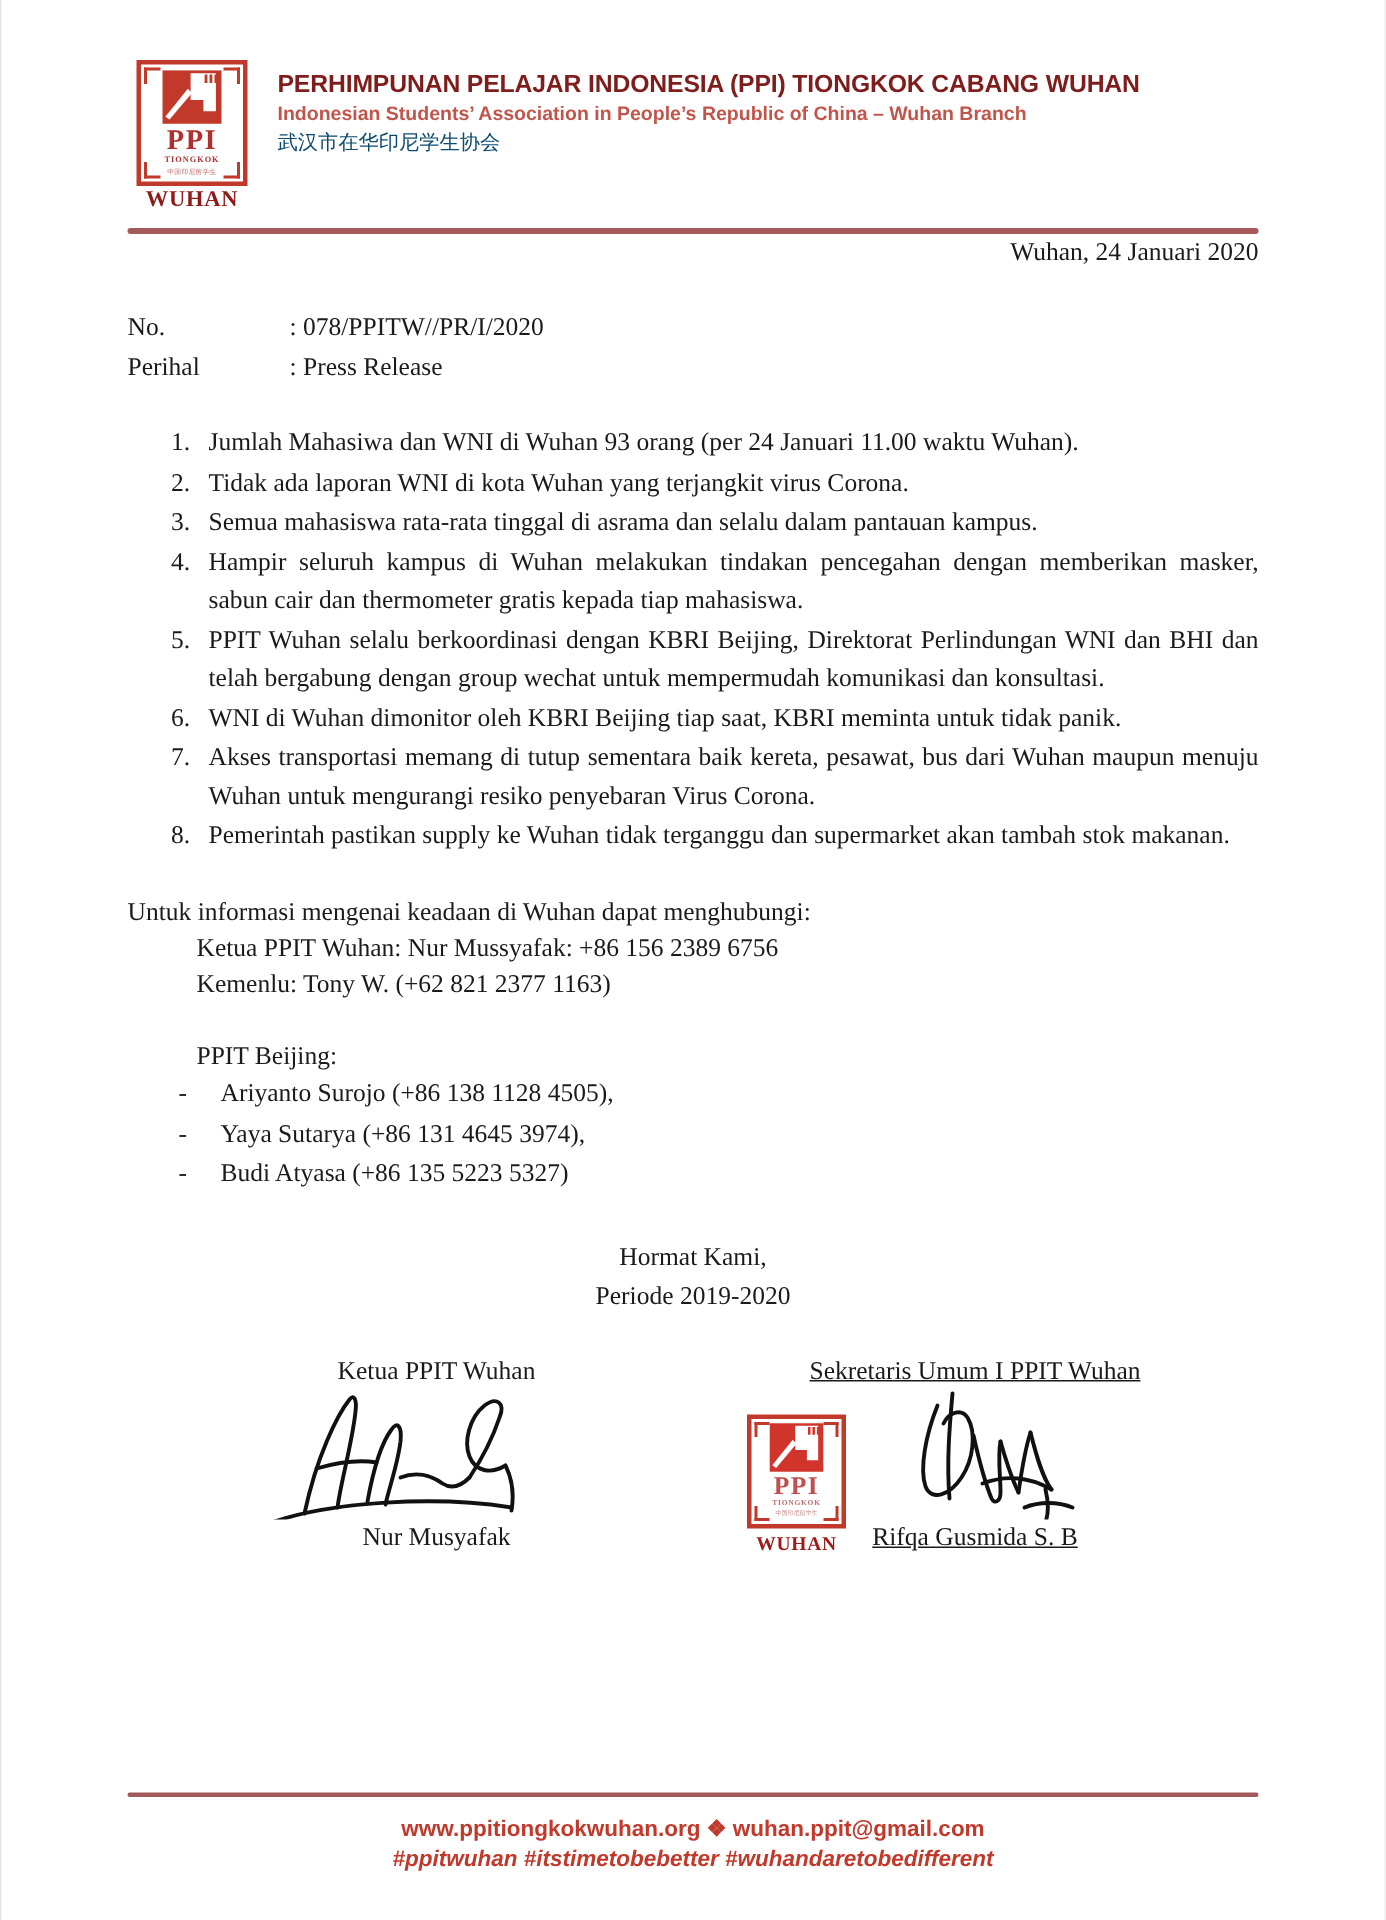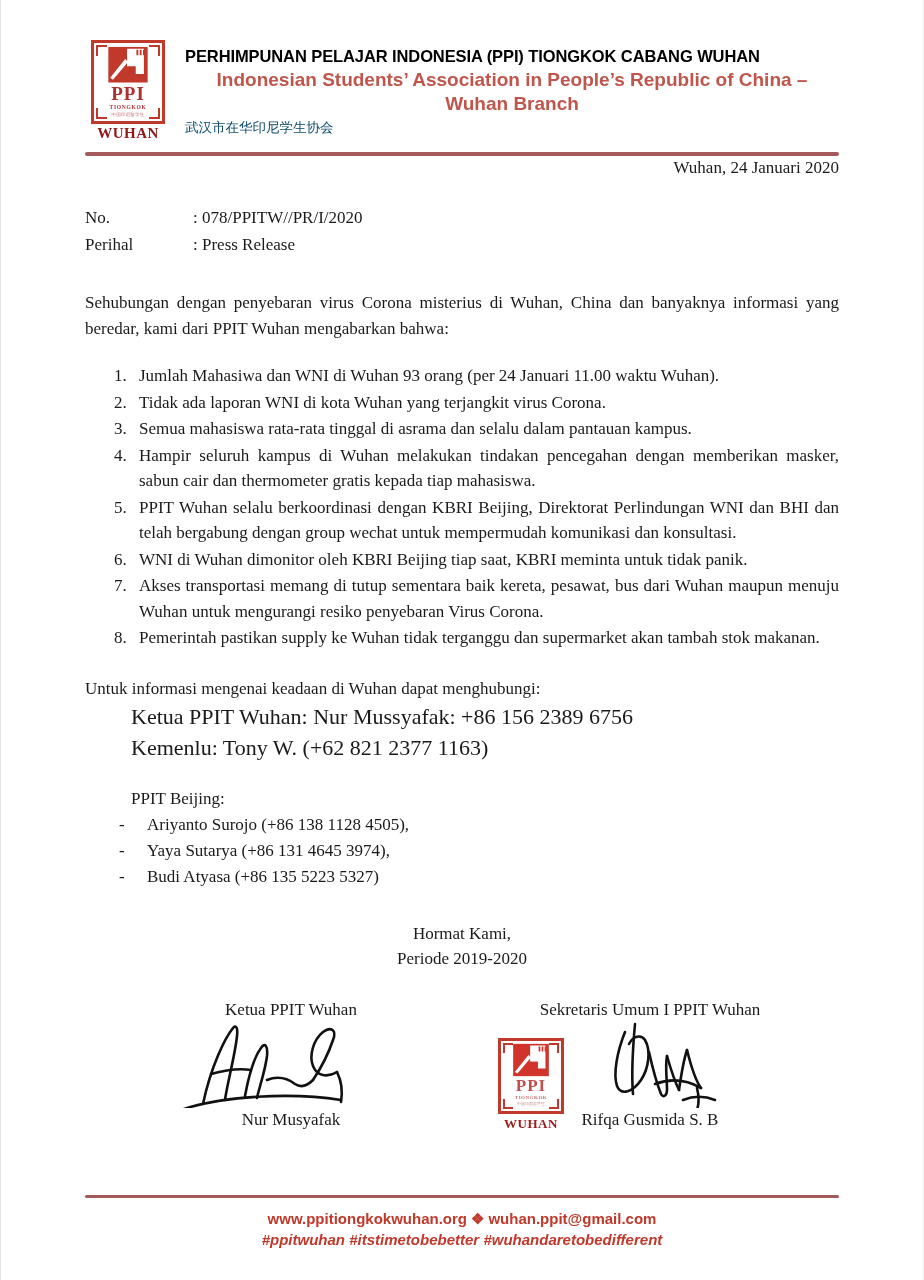--- a/index.html
+++ b/index.html
@@ -73,26 +73,26 @@
   }
   .logo-wuhan {
     font-family: "Liberation Serif", serif;
     font-size: 15px; font-weight: 700; letter-spacing: .5px;
     color: #8E1A1A; margin-top: 1px;
   }
   .org-block { padding-top: 10px; flex: 1; }
   .org-line1 {
     font-family: "Liberation Sans", sans-serif;
     font-size: 16.5px; font-weight: 700; letter-spacing: -0.1px;
-    color: #000000; line-height: 1.25;
+    color: #7f1d1d; line-height: 1.25;
   }
   .org-line2 {
     font-family: "Liberation Sans", sans-serif;
-    font-size: 19px; font-weight: 600;
-    color: #C0564B; line-height: 1.3; margin-top: 1px; text-align: center;
+    font-size: 13px; font-weight: 600;
+    color: #C0564B; line-height: 1.3; margin-top: 1px;
   }
   .org-line3 {
     font-family: "DejaVu Sans", sans-serif;
     font-size: 13.5px; color: #0c4a6e; line-height: 1.4;
     margin-top: 1px;
   }
   .rule-top {
     height: 4px; background: #A45A5A;
     border-radius: 2px; margin-top: 10px;
   }
@@ -120,21 +120,21 @@
     padding-left: 46px;
     font-size: 17px;
     line-height: 1.5;
   }
   ol.items > li {
     text-align: justify;
     margin-bottom: 1px;
     padding-left: 8px;
   }
   .contact-intro { margin-top: 26px; font-size: 17px; }
-  .contact-indent { margin-left: 46px; font-size: 22px; }
+  .contact-indent { margin-left: 46px; font-size: 17px; }
   .kbri-head { margin-left: 46px; margin-top: 24px; font-size: 17px; }
   ul.dashes {
     list-style: none;
     margin: 0; padding: 0 0 0 30px;
     font-size: 17px;
   }
   ul.dashes li {
     position: relative;
     padding-left: 32px;
     line-height: 1.55;
@@ -153,21 +153,21 @@
   }
 
   
   .sign-row {
     margin-top: 26px;
     display: flex;
     justify-content: space-between;
     padding: 0 24px 0 56px;
   }
   .sign-col { position: relative; width: 300px; text-align: center; }
-  .sign-col.right { width: 330px; }
+  .sign-col.right { width: 330px; text-decoration: underline; }
   .sign-title { font-size: 17px; }
   .sign-area { position: relative; height: 86px; }
   .sign-svg { position: absolute; left: 0; top: 0; }
   .sign-name { font-size: 17px; position: relative; }
   .stamp {
     position: absolute;
     left: 6px; top: 16px;
     width: 80px;
   }
   .stamp-frame {
@@ -261,21 +261,20 @@
         <td class="ref-label">No.</td>
         <td>: 078/PPITW//PR/I/2020</td>
       </tr>
       <tr>
         <td class="ref-label">Perihal</td>
         <td>: Press Release</td>
       </tr>
     </tbody>
       </table>
 
-    <p class="intro">Sehubungan dengan penyebaran virus Corona misterius di Wuhan, China dan banyaknya informasi yang beredar, kami dari PPIT Wuhan mengabarkan bahwa:</p>
 
     <ol class="items">
       <li>Jumlah Mahasiwa dan WNI di Wuhan 93 orang (per 24 Januari 11.00 waktu Wuhan).</li>
       <li>Tidak ada laporan WNI di kota Wuhan yang terjangkit virus Corona.</li>
       <li>Semua mahasiswa rata-rata tinggal di asrama dan selalu dalam pantauan kampus.</li>
       <li>Hampir seluruh kampus di Wuhan melakukan tindakan pencegahan dengan memberikan masker, sabun cair dan thermometer gratis kepada tiap mahasiswa.</li>
       <li>PPIT Wuhan selalu berkoordinasi dengan KBRI Beijing, Direktorat Perlindungan WNI dan BHI dan telah bergabung dengan group wechat untuk mempermudah komunikasi dan konsultasi.</li>
       <li>WNI di Wuhan dimonitor oleh KBRI Beijing tiap saat, KBRI meminta untuk tidak panik.</li>
       <li>Akses transportasi memang di tutup sementara baik kereta, pesawat, bus dari Wuhan maupun menuju Wuhan untuk mengurangi resiko penyebaran Virus Corona.</li>
       <li>Pemerintah pastikan supply ke Wuhan tidak terganggu dan supermarket akan tambah stok makanan.</li>

